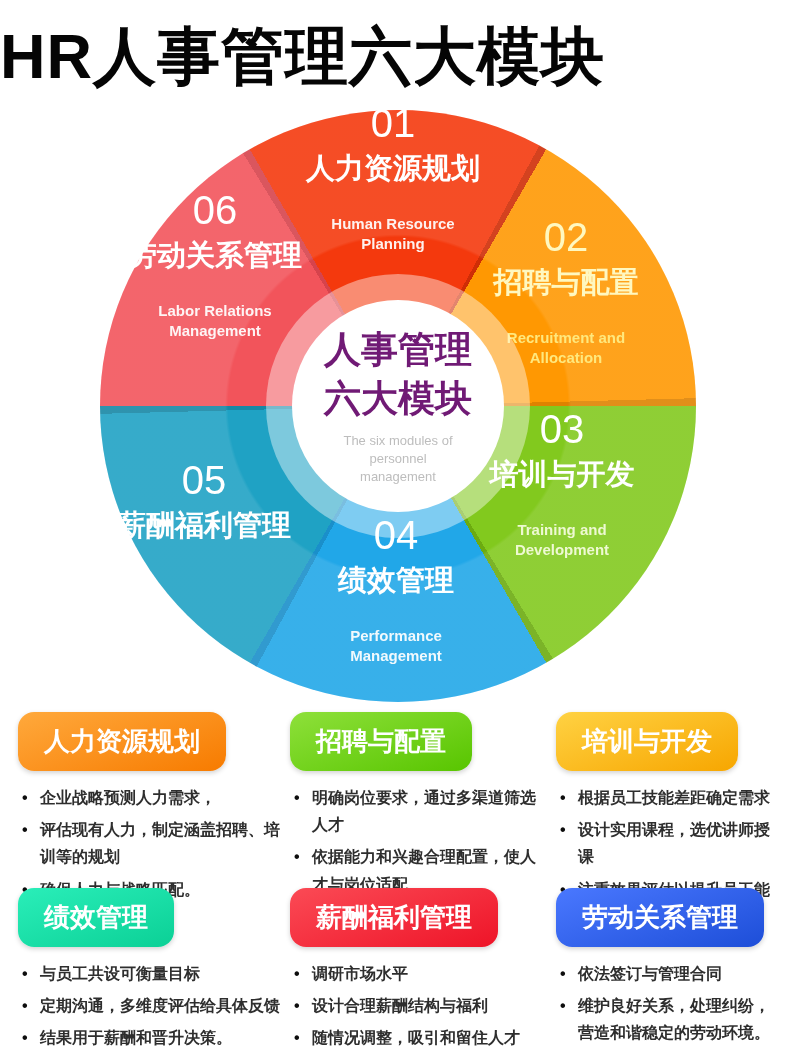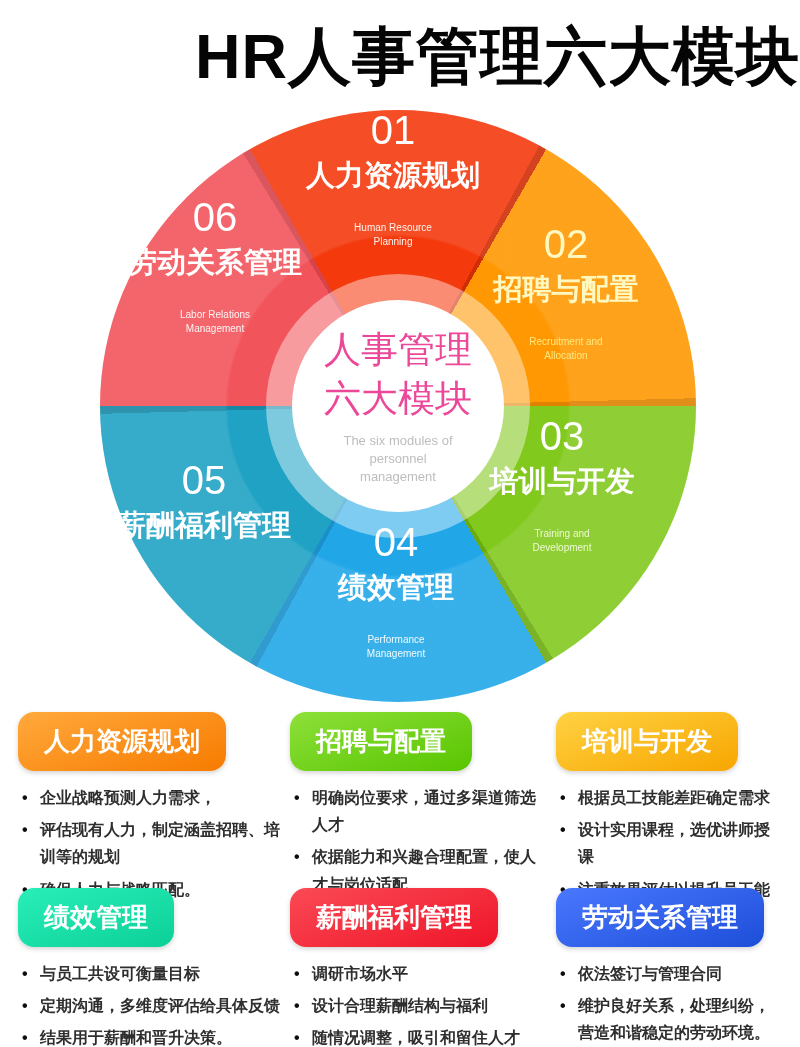--- a/index.html
+++ b/index.html
@@ -2,56 +2,56 @@
 <html><head>
 <meta charset="utf-8">
 <style>
   html,body { margin:0; padding:0; background:#ffffff; }
   .page {
     position:relative; width:800px; height:1047px; background:#ffffff; overflow:hidden;
     font-family:"Liberation Sans","DejaVu Sans",sans-serif;
   }
   .title {
     position:absolute; top:14px; left:0; right:0; margin:0;
-    text-align:right; font-size:63px; font-weight:800; color:#050505; letter-spacing:1px;
+    text-align:left; font-size:63px; font-weight:800; color:#050505; letter-spacing:1px;
   }
   
   .wheel { position:absolute; left:100px; top:110px; width:596px; height:592px; }
   .pie {
     position:absolute; inset:0; border-radius:50%;
     background:conic-gradient(from 330deg,
       #f4390d 0deg 58.5deg,  #cf2d06 58.5deg 60deg,
       #ff9802 60deg 118.5deg, #df8200 118.5deg 120deg,
       #82c91e 120deg 178.5deg, #6cab10 178.5deg 180deg,
       #21a7e8 180deg 238.5deg, #1a8fca 238.5deg 240deg,
       #1fa2c4 240deg 298.5deg, #1787a5 298.5deg 300deg,
       #f2545b 300deg 358.5deg, #d6434c 358.5deg 360deg);
   }
   .pie::after {
     content:""; position:absolute; inset:0; border-radius:50%;
     background:radial-gradient(closest-side, rgba(255,255,255,0) 0 57%, rgba(255,255,255,0.10) 58% 100%);
   }
   .seg-label { position:absolute; transform:translate(-50%,-50%); text-align:center; color:#ffffff; }
   .seg-num { font-size:40px; font-weight:400; line-height:1.05; }
   .seg-zh  { font-size:29px; font-weight:700; margin-top:5px; white-space:nowrap; }
-  .seg-en  { font-size:10px; font-weight:400; line-height:1.35; margin-top:25px; opacity:.93; }
+  .seg-en  { font-size:15px; font-weight:700; line-height:1.35; margin-top:25px; opacity:.93; }
   .seg-1 { left:293px; top:68px;  }
   .seg-2 { left:466px; top:182px; color:#fff8c0; }
   .seg-2 .seg-en { color:#ffe87d; opacity:1; }
   .seg-3 { left:462px; top:374px; }
   .seg-3 .seg-en { color:#eef9d2; opacity:1; }
   .seg-4 { left:296px; top:480px; }
   .seg-5 { left:104px; top:392px; }
   .seg-6 { left:115px; top:155px; }
   .hub {
     position:absolute; left:192px; top:190px; width:212px; height:212px; border-radius:50%;
     background:#ffffff; box-shadow:0 0 0 26px rgba(255,255,255,0.42);
     display:flex; flex-direction:column; align-items:center; justify-content:center; text-align:center;
   }
-  .hub-zh { font-size:37px; font-weight:400; color:#ec4899; line-height:1.32; white-space:nowrap; }
+  .hub-zh { font-size:37px; font-weight:700; color:#701a75; line-height:1.32; white-space:nowrap; }
   .hub-en { margin-top:9px; font-size:13px; color:#bdbdbd; line-height:1.38; }
   
   .cards-row { position:absolute; left:18px; width:768px; display:grid; grid-template-columns:272px 266px 230px; }
   .row1 { top:712px; }
   .row2 { top:888px; }
   .card { padding-right:6px; }
   .card-head {
     display:inline-block; padding:12px 26px; border-radius:16px;
     font-size:26px; font-weight:700; color:#ffffff; white-space:nowrap;
     box-shadow:0 2px 5px rgba(0,0,0,0.18);

